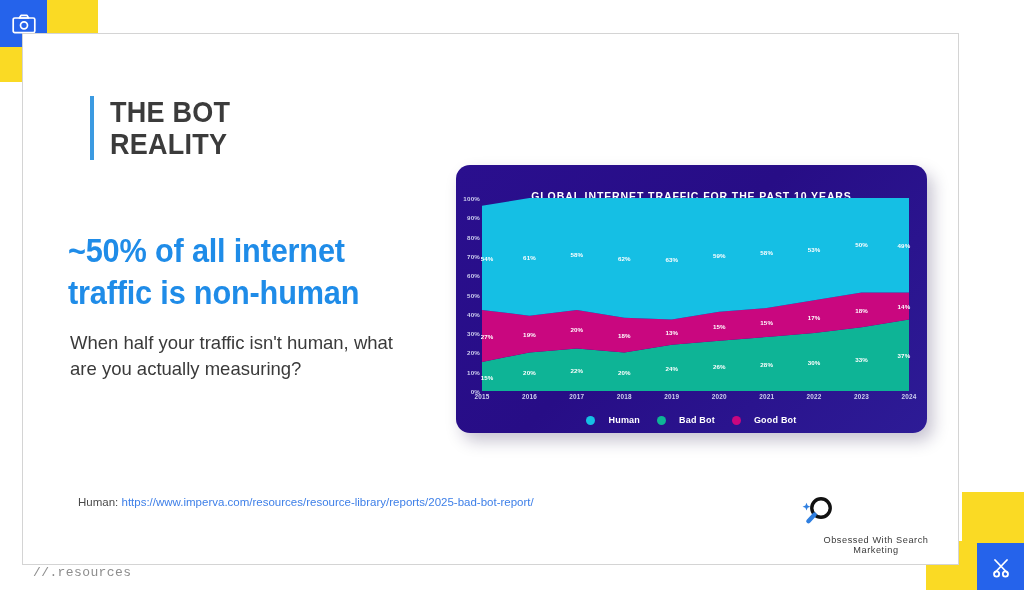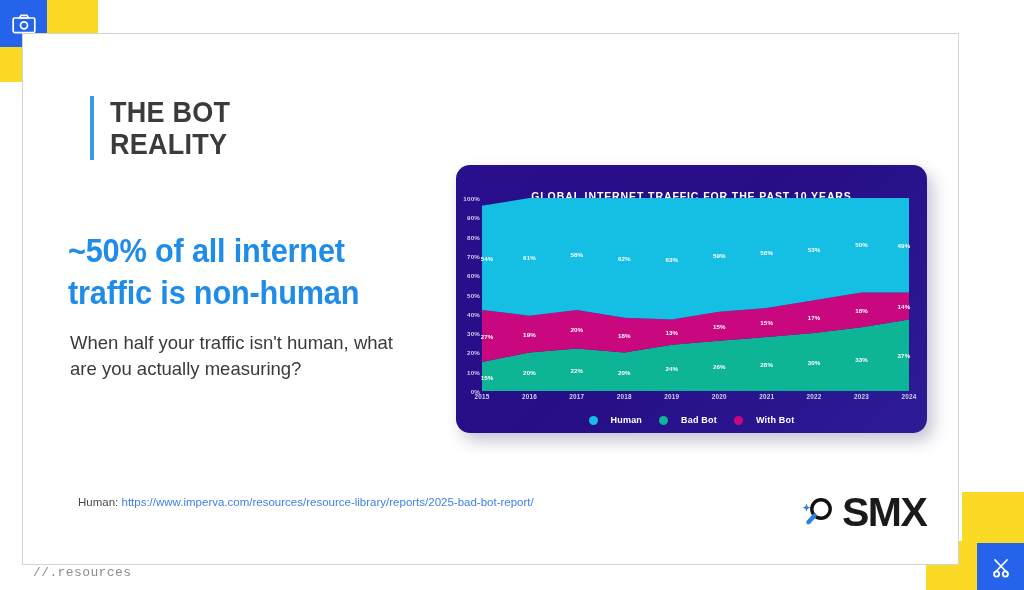--- a/index.html
+++ b/index.html
@@ -115,22 +115,22 @@
   <a href="#">https://www.imperva.com/resources/resource-library/reports/2025-bad-bot-report/</a>
 </div>
 
 <div class="smx-logo">
   <div class="smx-row">
     <svg width="40" height="40" viewBox="0 0 40 40">
       <circle cx="21" cy="16" r="9.2" fill="none" stroke="#111111" stroke-width="3.4"></circle>
       <line x1="14.6" y1="22.6" x2="8.4" y2="29.2" stroke="#2f7fe0" stroke-width="4.4" stroke-linecap="round"></line>
       <path d="M6.5 10.8 L7.6 13.6 L10.4 14.7 L7.6 15.8 L6.5 18.6 L5.4 15.8 L2.6 14.7 L5.4 13.6 Z" fill="#2f7fe0"></path>
     </svg>
-    <span class="smx-word">SMX</span>
   </div>
+  <div class="smx-tag">Obsessed With Search Marketing</div>
 </div>
 
 <div class="chart-card">
   <div class="chart-title">GLOBAL INTERNET TRAFFIC FOR THE PAST 10 YEARS</div>
 
   <div class="plot-wrap">
     <div class="yaxis" id="yaxis">
         <div class="ytick" style="top: 100%;">0%</div>
         <div class="ytick" style="top: 90%;">10%</div>
         <div class="ytick" style="top: 80%;">20%</div>
@@ -199,18 +199,18 @@
       <div class="legend-item">
         <span class="legend-dot" style="background: rgb(21, 191, 228);"></span>
         <span class="legend-label">Human</span>
       </div>
       <div class="legend-item">
         <span class="legend-dot" style="background: rgb(14, 180, 150);"></span>
         <span class="legend-label">Bad Bot</span>
       </div>
       <div class="legend-item">
         <span class="legend-dot" style="background: rgb(201, 7, 127);"></span>
-        <span class="legend-label">With Bot</span>
+        <span class="legend-label">Good Bot</span>
       </div>
     </div>
 </div>
 
 <div class="caption">//.resources</div>
 
 </body></html>

